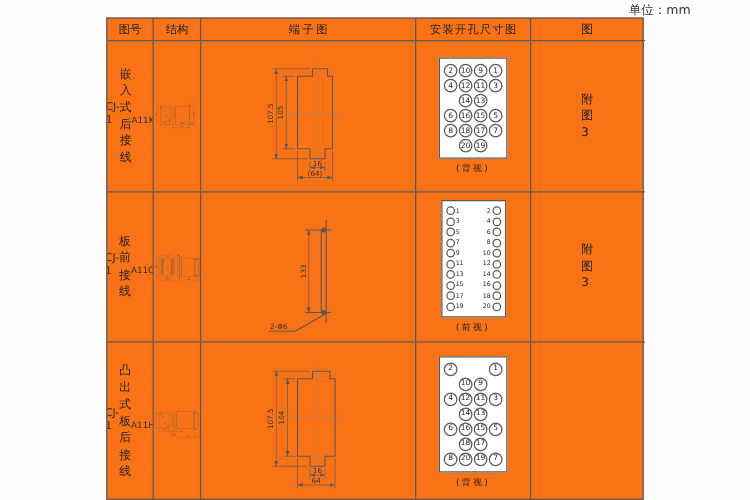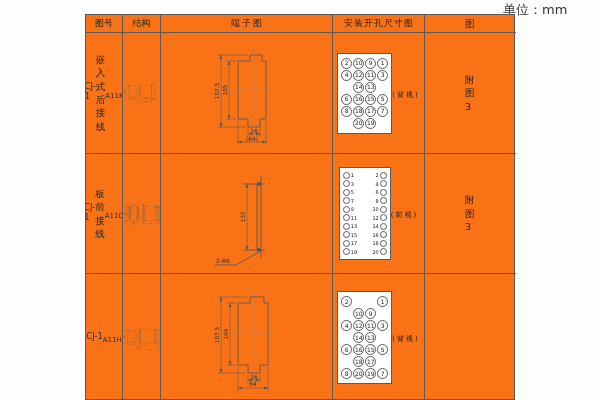--- a/index.html
+++ b/index.html
@@ -4,21 +4,21 @@
 <style>
   * { margin:0; padding:0; box-sizing:border-box; }
   html,body { width:600px; height:400px; }
   body {
     background:#fdfdfd;
     font-family:"DejaVu Sans", sans-serif;
     color:#2f2f2f;
     position:relative;
     overflow:hidden;
   }
-  .unit-label { position:absolute; top:1px; left:503px; font-size:13px; color:#333; }
+  .unit-label { position:absolute; top:1px; left:503px; font-size:10px; color:#333; }
   .tbl {
     position:absolute; left:85px; top:14px; width:430px; height:386px;
     display:grid;
     grid-template-columns:37px 38px 172px 92px 91px;
     grid-template-rows:18px 121px 120px 127px;
     border:1px solid #5a5a5a;
     background:#f97316;
   }
   .tbl > div { border-right:1px solid #5a5a5a; border-bottom:1px solid #5a5a5a;
     display:flex; align-items:center; justify-content:center; overflow:hidden; position:relative; }
@@ -34,21 +34,21 @@
   .struct .code { font-size:7px; margin-top:5px; }
   
   svg { display:block; }
   .ln { stroke:#5a5a5a; stroke-width:0.9; fill:none; }
   .dash { stroke-dasharray:3 2; }
   .cl { stroke:#8a8a8a; stroke-width:0.5; fill:none; stroke-dasharray:7 2 1.5 2; }
   .dim line { stroke:#5a5a5a; stroke-width:0.55; }
   .dim text { font-size:5.8px; fill:#333; }
   .dot { fill:#555; stroke:none; }
   
-  .term-wrap { display:flex; flex-direction:row; align-items:center; }
+  .term-wrap { display:flex; flex-direction:column; align-items:center; }
   .term-box { border:1px solid #5a5a5a; background:#fff; }
   .term-box.back { padding:4px 3px; display:flex; flex-direction:column; gap:1px; }
   .tg-row { display:flex; gap:1px; justify-content:center; }
   .tg-c { width:11px; height:11px; border:1px solid #5a5a5a; border-radius:50%;
     font-size:6px; line-height:1; display:flex; align-items:center; justify-content:center; color:#222; }
   .tg-c.blank { border-color:transparent; }
   .term-box.front { width:52px; padding:4px 3px; display:flex; flex-direction:column; gap:1.5px; }
   .fp-row { display:flex; align-items:center; }
   .fp-c { width:7px; height:7px; border:1px solid #5a5a5a; border-radius:50%; flex:0 0 auto; }
   .fp-n { font-size:5px; color:#222; padding:0 1px; }
@@ -353,20 +353,21 @@
         </div>
       <div class="term-label">(前视)</div>
     </div>
   </div>
 
   <div>
     <div class="vtext">附图3</div>
   </div>
   <div class="struct">
     <div class="model">CJ-1</div>
+    <div class="vtext">凸出式板后接线</div>
     <div class="code">A11H</div>
   </div>
   <div>
     <svg width="170" height="126" viewBox="0 0 170 126">
       <g class="ln">
         <rect x="20" y="28" width="36" height="57"></rect>
         <circle cx="25.5" cy="34" r="3.5"></circle>
         <circle cx="50.5" cy="79" r="3.5"></circle>
         <path d="M30,46 l6,-8 M33,47 l6,-8"></path>
         <path d="M38,68 l6,-8 M41,69 l6,-8"></path>

